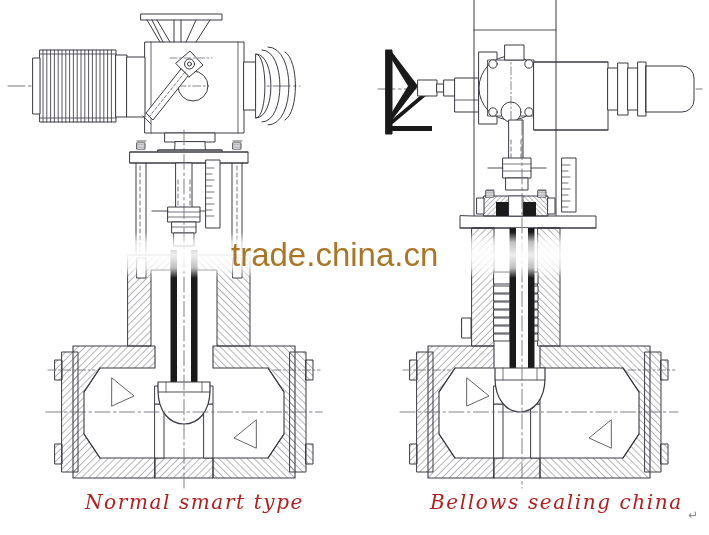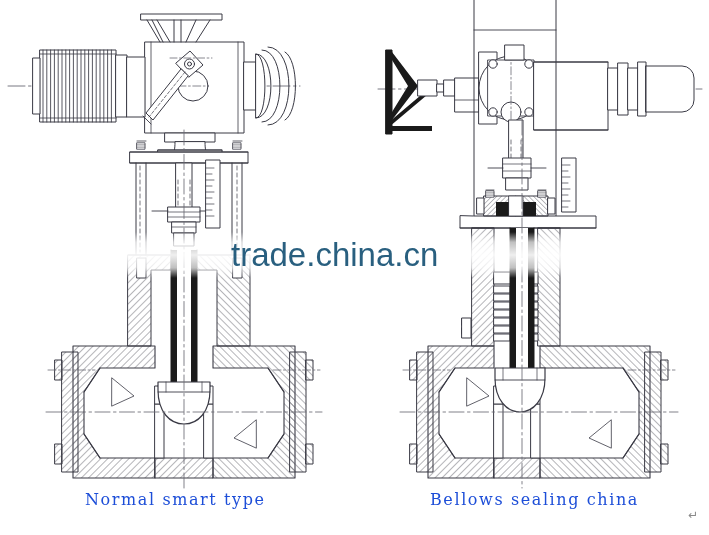--- a/index.html
+++ b/index.html
@@ -5,33 +5,34 @@
   html,body{margin:0;padding:0;background:#ffffff;}
   body{
     width:709px;height:535px;position:relative;overflow:hidden;
     font-family:"Liberation Serif", serif;
     background:#ffffff;
   }
   #canvas{position:absolute;inset:0;width:709px;height:535px;}
   .caption{
     position:absolute;
     font-family:"DejaVu Serif", serif;
-    font-size:16px;
+    font-size:20px;
     letter-spacing:1.6px;
-    color:#1d4ed8;
+    color:#b91c1c;
     white-space:nowrap;
+    font-style:italic;
   }
   #cap-left{left:85px;top:490px;}
   #cap-right{left:430px;top:490px;}
   .watermark{
     position:absolute;
     left:231px;top:236px;
     font-family:"Liberation Sans", sans-serif;
     font-size:33px;
-    color:#0c4a6e;
+    color:#a16207;
     letter-spacing:0px;
     white-space:nowrap;
     opacity:.88;
   }
   .wm-band{
     position:absolute;
     left:0px;top:232px;width:709px;height:46px;
     background:linear-gradient(to bottom,
        rgba(255,255,255,0) 0%,
        rgba(255,255,255,.72) 22%,

